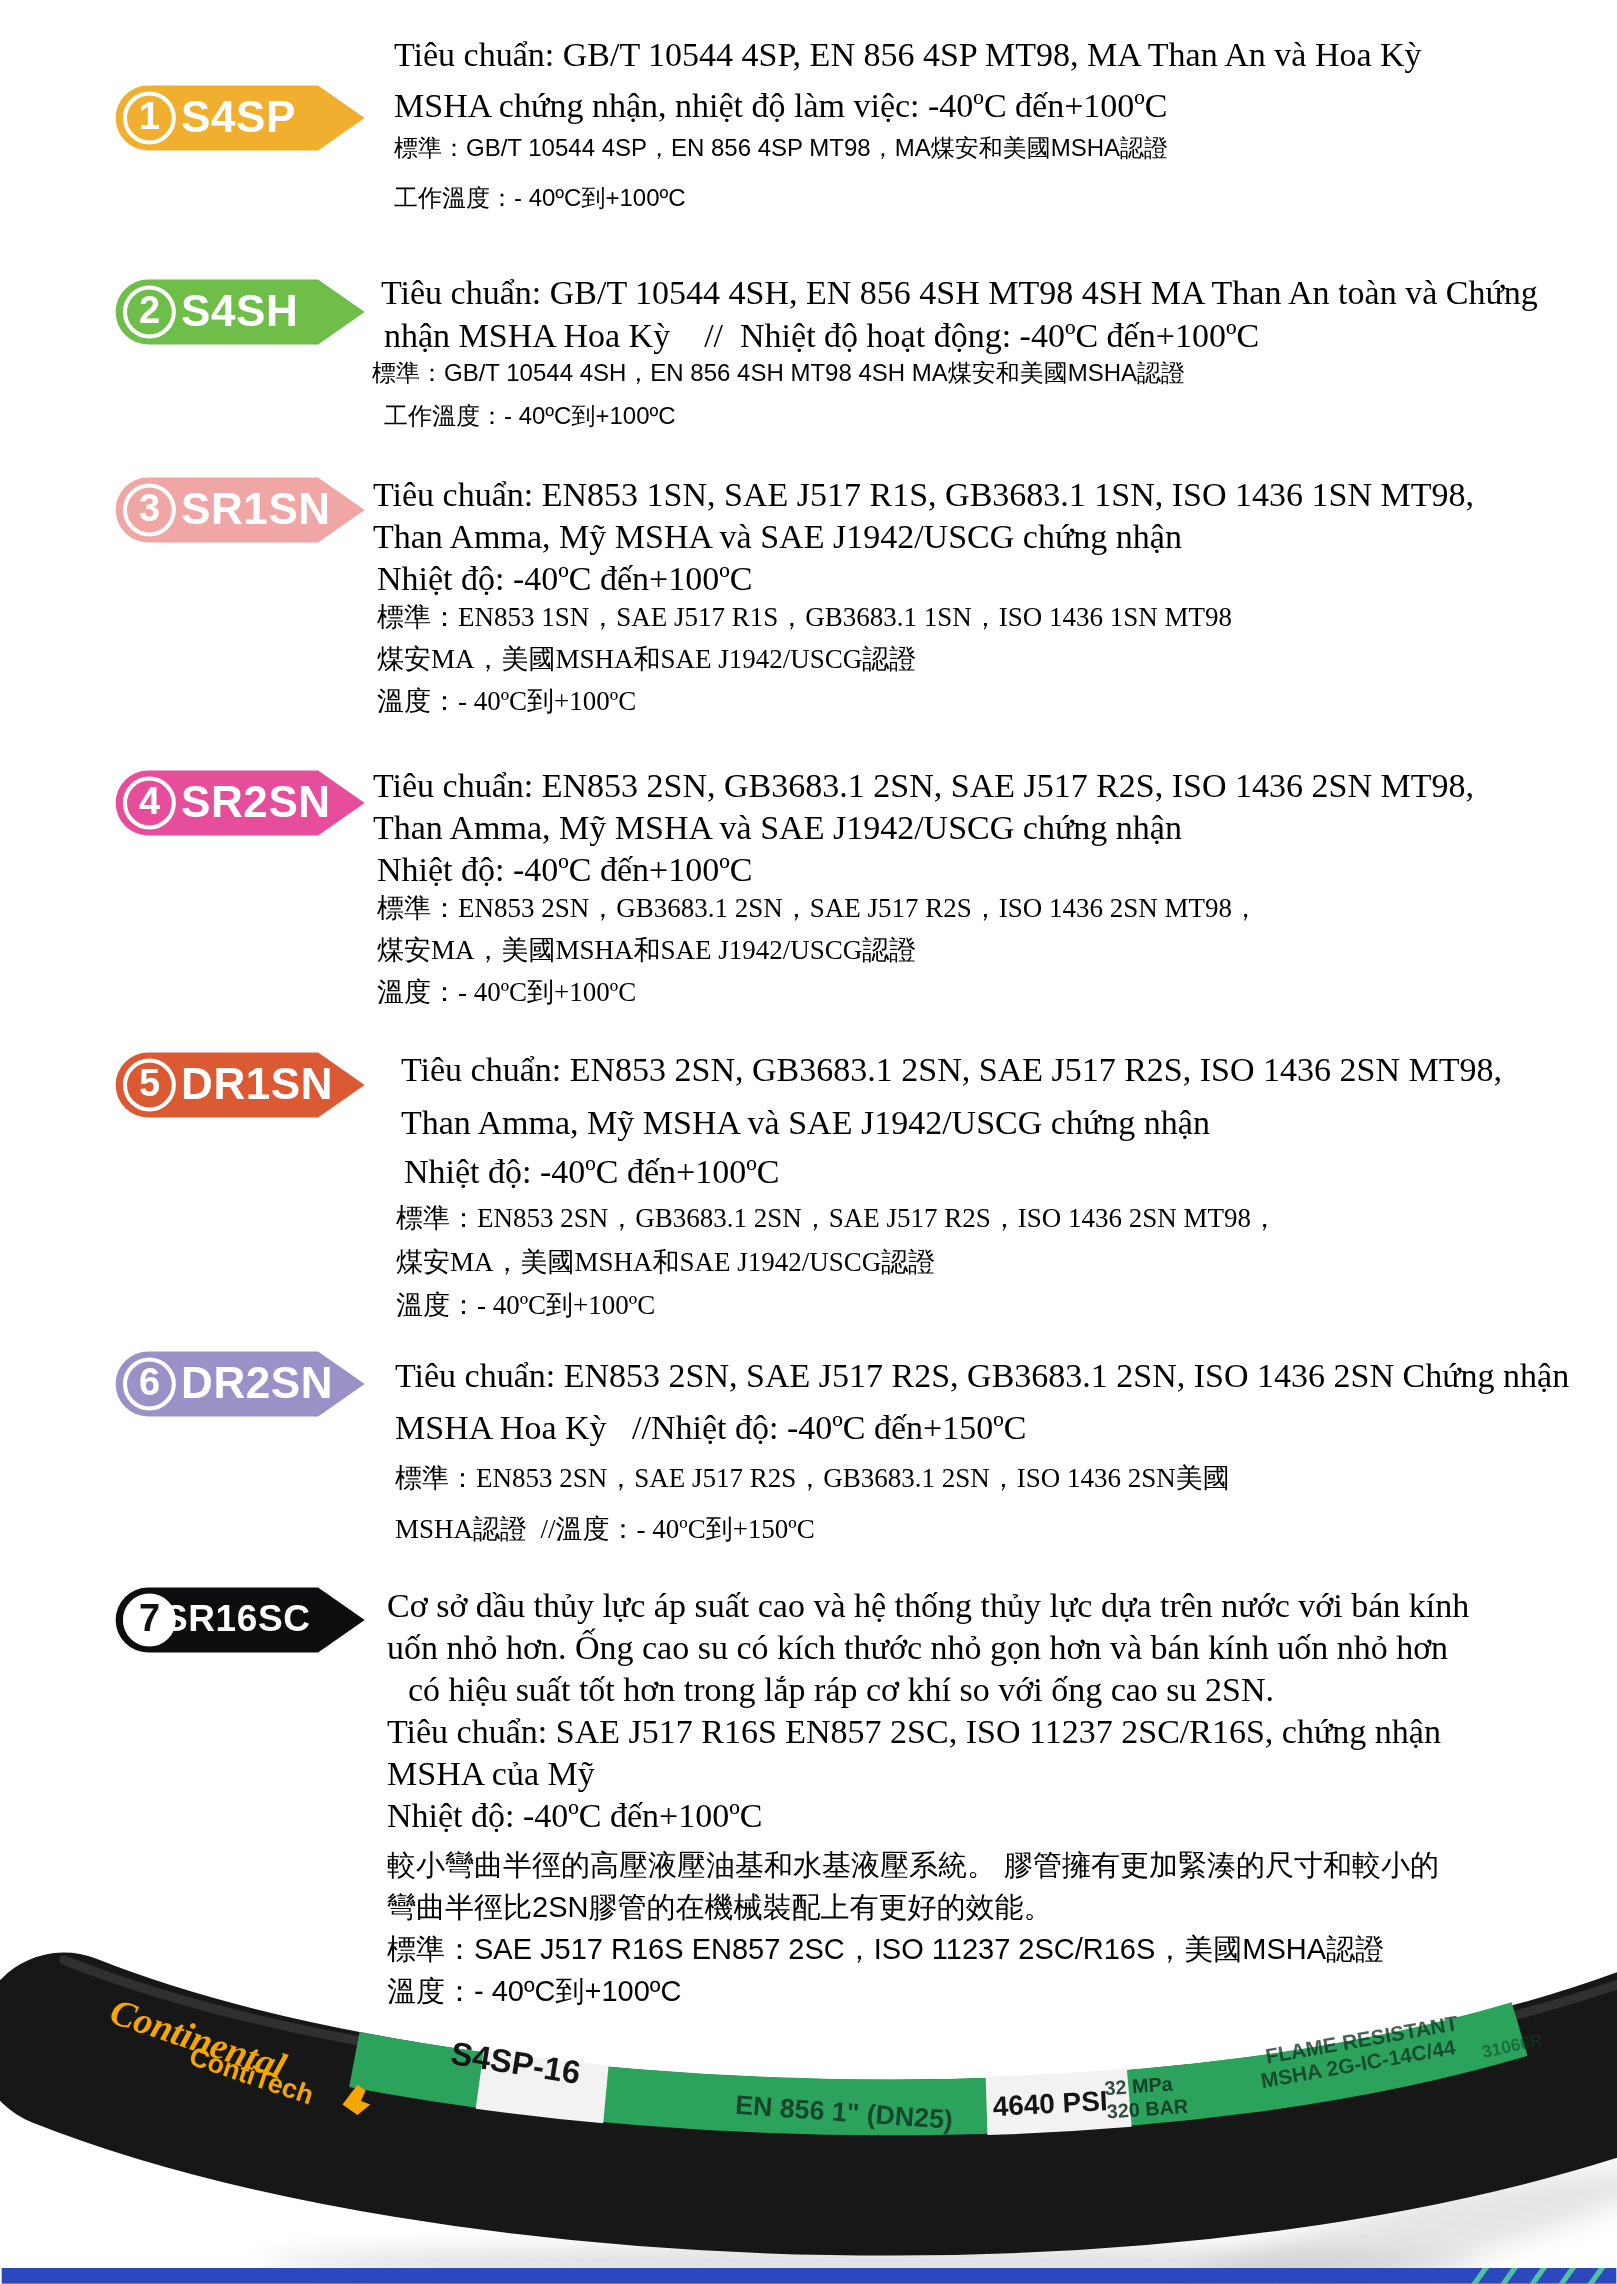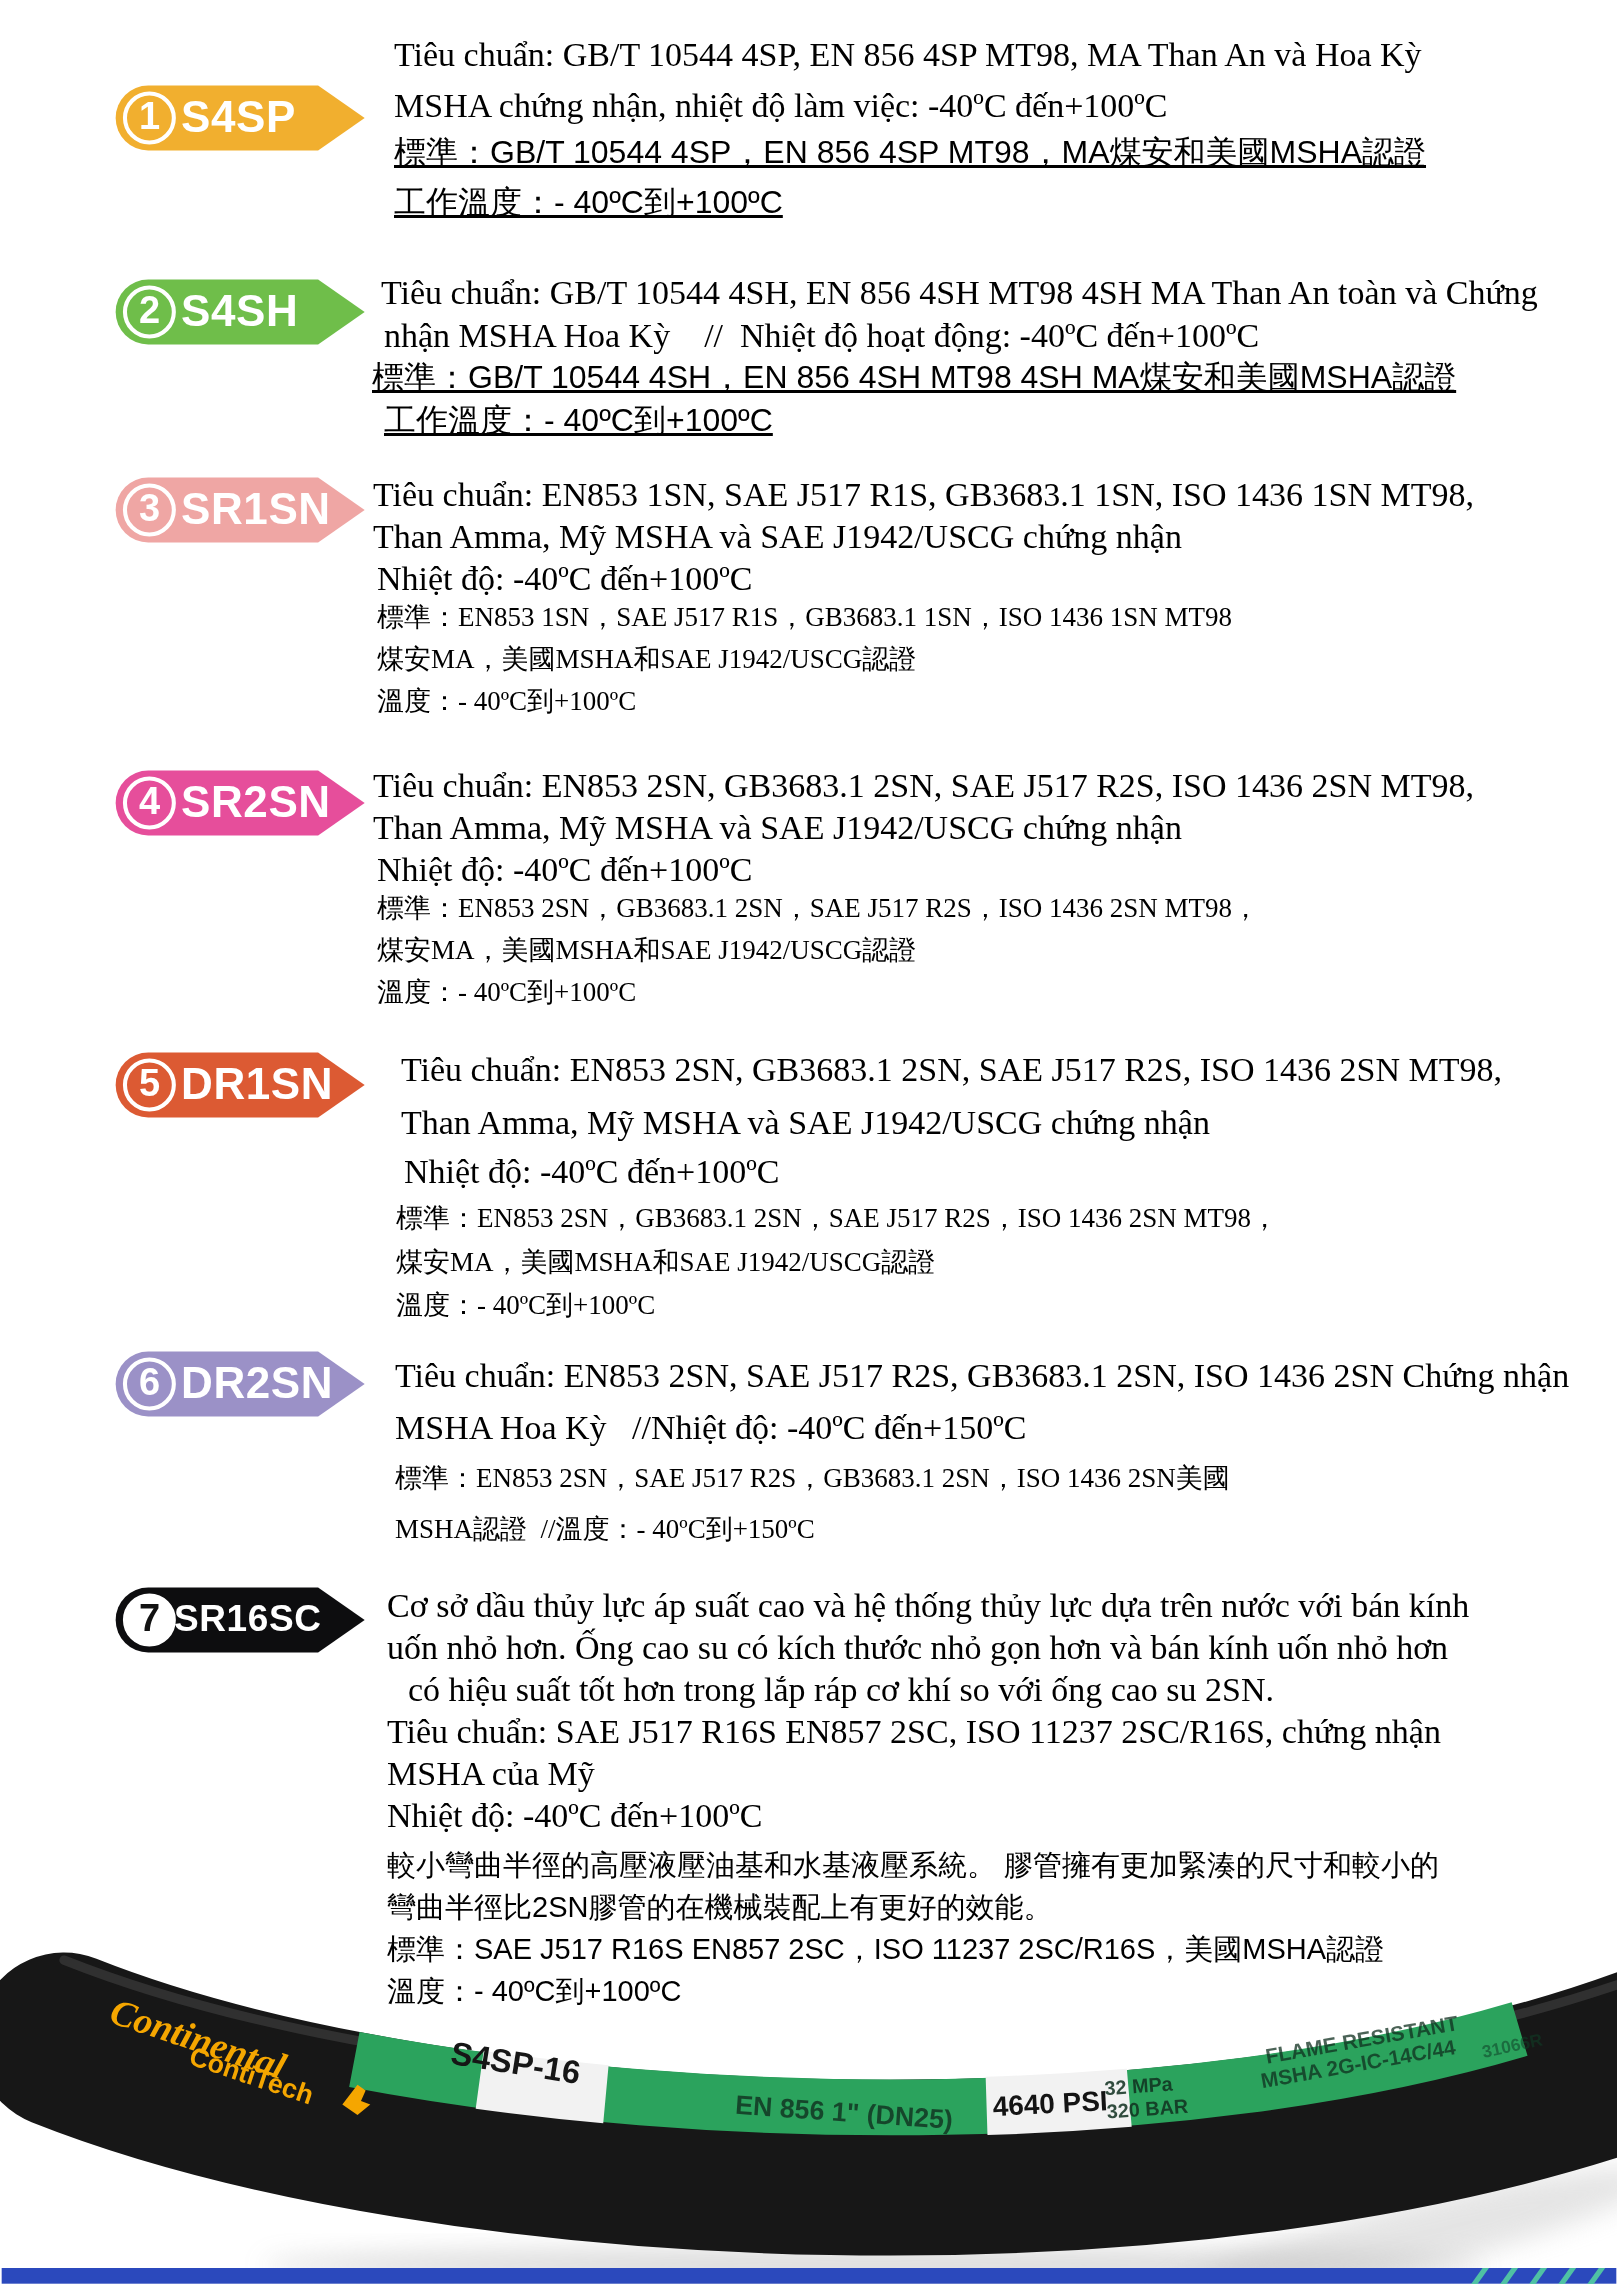--- a/index.html
+++ b/index.html
@@ -1,33 +1,33 @@
 <!DOCTYPE html>
 <html style="font-size:9.3px"><head>
 <meta charset="utf-8">
 <style>
   html,body{margin:0;padding:0;background:#fff;}
   .page{position:relative;width:1618px;height:2284px;background:#ffffff;overflow:hidden;
         font-family:"Liberation Serif","DejaVu Serif",serif;color:#000;}
   .line{position:absolute;white-space:pre;line-height:1.12;}
   .vn{font-family:"Liberation Serif","DejaVu Serif",serif;font-size:34px;}
-  .cn-sans{font-family:"Liberation Sans","DejaVu Sans",sans-serif;font-size:32px;text-decoration:underline;}
+  .cn-sans{font-family:"Liberation Sans","DejaVu Sans",sans-serif;font-size:24px;}
   .cn-serif{font-family:"Liberation Serif","DejaVu Serif",serif;font-size:27px;}
   .s7cn{font-family:"Liberation Sans","DejaVu Sans",sans-serif;font-size:29px;margin-top:8px;}
 
   .badge{position:absolute;left:111px;width:256px;height:68px;}
   .badge svg{position:absolute;left:0;top:0;}
   .badge-num{position:absolute;left:14px;top:0;width:49px;height:68px;line-height:65px;
              text-align:center;color:#fff;font-family:"Liberation Sans",sans-serif;
              font-weight:bold;font-size:38px;}
   .badge-code{position:absolute;left:70px;top:0;height:68px;line-height:66px;color:#fff;
               font-family:"Liberation Sans",sans-serif;font-weight:bold;font-size:44px;
               letter-spacing:0.6px;}
   .badge.b7 .badge-num{color:#121212;}
-  .badge.b7 .badge-code{font-size:37px;left:63px;}
+  .badge.b7 .badge-code{font-size:37px;left:52px;}
 
   .hose-wrap{position:absolute;left:0;top:1911px;width:1618px;height:373px;}
   .footer-bar{position:absolute;left:0;top:2268px;width:1618px;height:15.7px;overflow:hidden;}
 </style>
 </head>
 <body>
 
 <div class="page">
 
   <div class="badge b1" style="top:84px">

